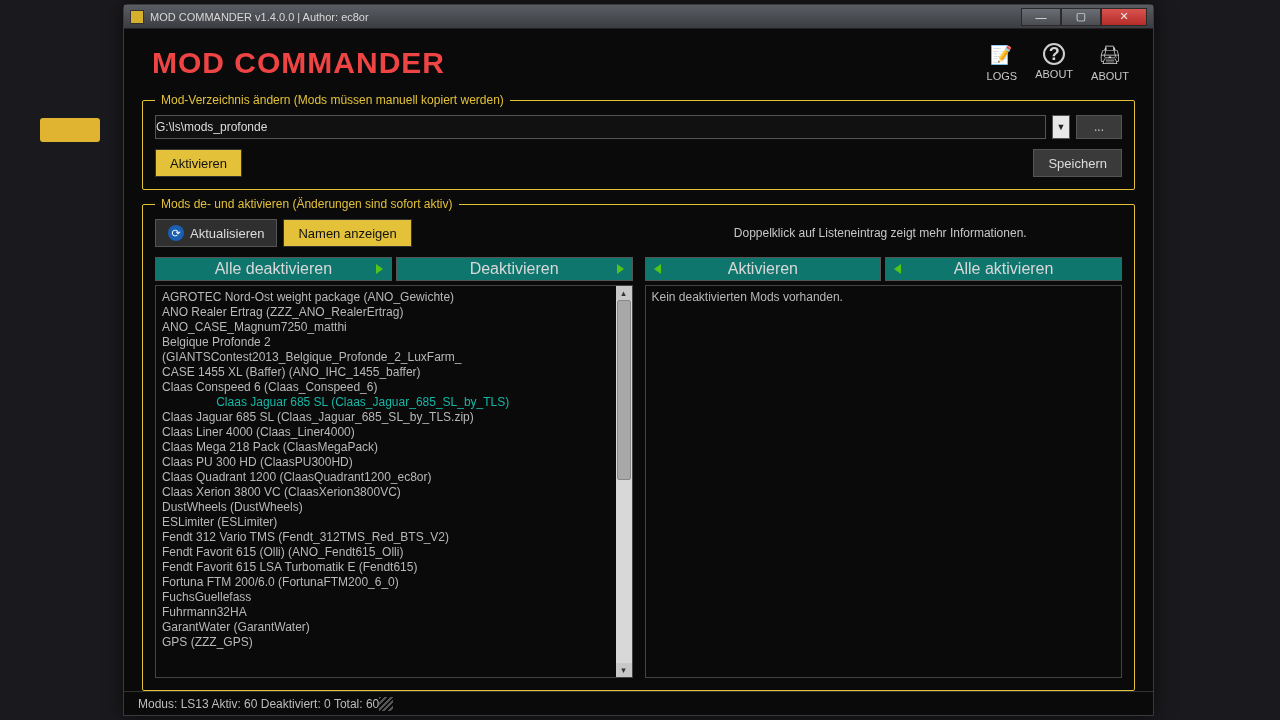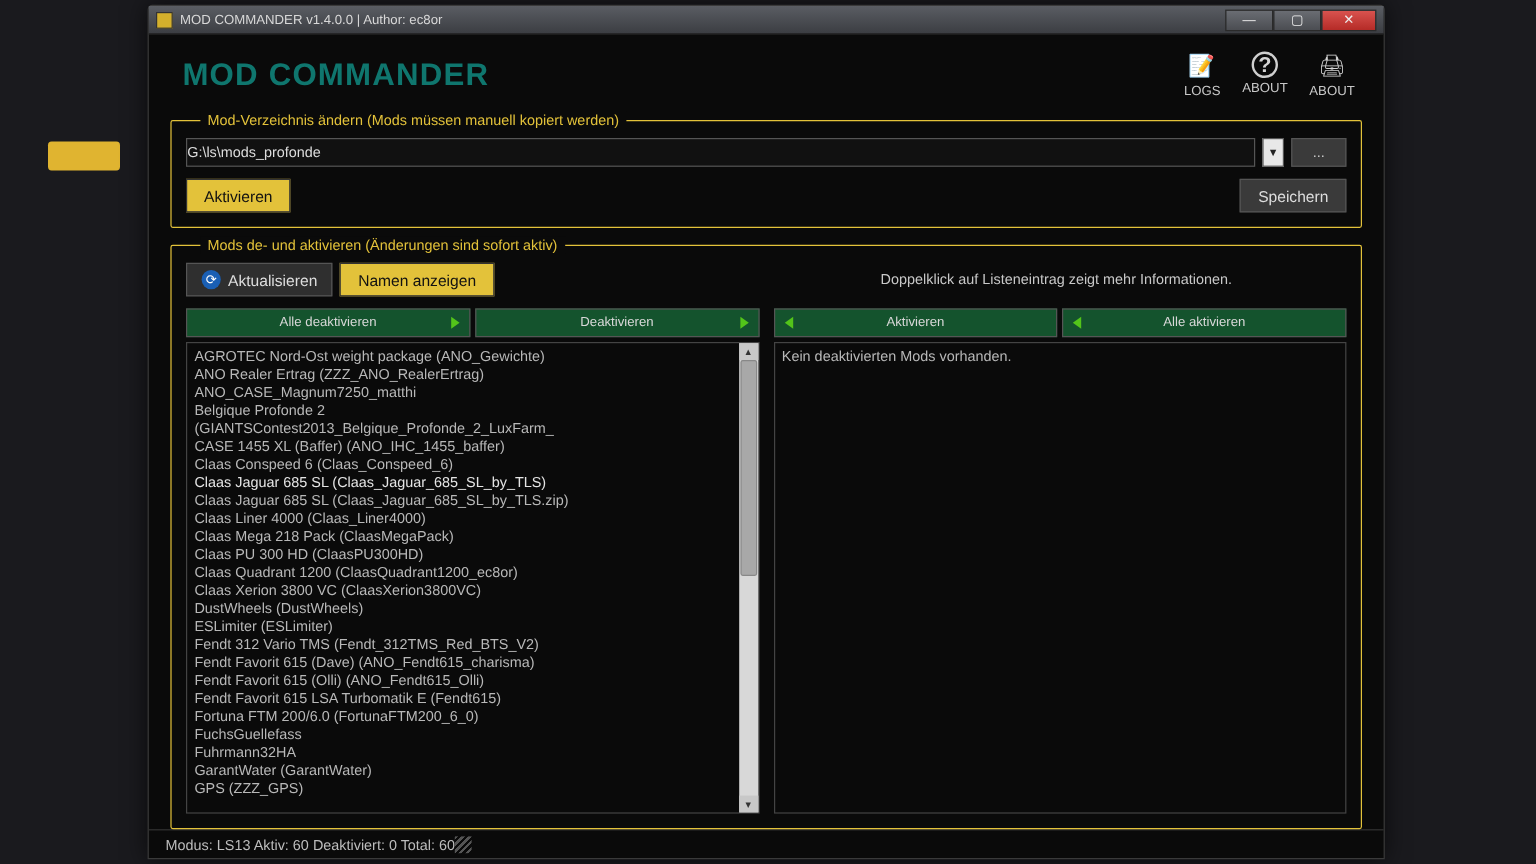--- a/index.html
+++ b/index.html
@@ -6,47 +6,47 @@
   body { background:#1a1a1e; font-family:Arial,Helvetica,sans-serif; font-size:12px; color:#ccc; overflow:hidden; width:1280px; height:720px; position:relative; }
   .backdrop-strip { position:absolute; left:40px; top:118px; width:60px; height:24px; background:#e0b430; border-radius:3px; }
   .window { position:absolute; left:123px; top:4px; width:1031px; height:712px; background:#0a0a0a; border:1px solid #3a3a3a; border-radius:4px 4px 0 0; box-shadow:0 0 20px rgba(0,0,0,.6); display:flex; flex-direction:column; }
   .titlebar { height:24px; background:linear-gradient(#5a5d63,#3b3d42); display:flex; align-items:center; padding:0 6px; color:#d8d8d8; font-size:11px; border-bottom:1px solid #222; }
   .tb-icon { width:14px; height:14px; background:#d4b02c; margin-right:6px; border:1px solid #333; }
   .tb-title { flex:1; }
   .tb-buttons { display:flex; gap:0; }
   .tb-btn { width:40px; height:18px; background:linear-gradient(#6a6d73,#4b4d52); border:1px solid #2a2a2a; color:#eee; font-size:11px; display:flex; align-items:center; justify-content:center; }
   .tb-btn.close { background:linear-gradient(#d9534f,#b52b27); width:46px; }
   .header { display:flex; align-items:center; justify-content:space-between; padding:14px 24px 12px 28px; }
-  .brand { font-size:26px; font-weight:bold; letter-spacing:1px; color:#0f766e; }
+  .brand { font-size:30px; font-weight:bold; letter-spacing:1px; color:#ef4444; }
   .toolbar { display:flex; gap:18px; }
   .tool { display:flex; flex-direction:column; align-items:center; gap:3px; color:#c8c8c8; font-size:11px; }
   .tool .ti { width:24px; height:24px; display:flex; align-items:center; justify-content:center; font-size:18px; color:#d4d4d4; }
   .group { margin:6px 18px 0 18px; border:1px solid #e3c23a; border-radius:2px; position:relative; padding:14px 12px 12px 12px; }
-  .group-legend { position:absolute; top:-8px; left:24px; background:#0a0a0a; padding:0 6px; color:#e3c23a; font-size:12px; }
+  .group-legend { position:absolute; top:-8px; left:12px; background:#0a0a0a; padding:0 6px; color:#e3c23a; font-size:12px; }
   .dir-row { display:flex; gap:6px; }
   .dir-input { flex:1; height:24px; background:#111; border:1px solid #555; color:#ddd; padding:0 0; font-size:12px; }
   .dd { width:18px; height:24px; background:#e8e8e8; border:1px solid #555; display:flex; align-items:center; justify-content:center; font-size:9px; color:#222;}
   .browse { width:46px; height:24px; background:#3a3a3a; border:1px solid #555; color:#ccc; font-size:12px; }
   .dir-row2 { display:flex; justify-content:space-between; margin-top:10px; }
   .btn-yellow { background:#e3c23a; color:#111; border:1px solid #333; height:28px; padding:0 14px; font-size:13px; cursor:pointer; }
   .btn-dark { background:#3a3a3a; color:#ddd; border:1px solid #555; height:28px; padding:0 14px; font-size:13px; cursor:pointer; }
   .group2 { flex:1; display:flex; flex-direction:column; min-height:0; margin-bottom:0;}
   .toprow { display:flex; align-items:center; }
   .refresh { display:inline-flex; align-items:center; gap:6px; background:#2f2f2f; color:#ddd; border:1px solid #555; height:28px; padding:0 12px; font-size:13px; cursor:pointer; }
   .refresh .ri { width:16px; height:16px; border-radius:50%; background:#1a5fb4; display:flex; align-items:center; justify-content:center; color:#fff; font-size:11px; }
   .hint { color:#c8c8c8; font-size:12px; }
   .panes { flex:1; display:flex; gap:12px; margin-top:10px; min-height:0; }
   .pane { flex:1; display:flex; flex-direction:column; min-height:0; }
   .actions { display:flex; gap:4px; margin-bottom:4px; }
-  .act { flex:1; height:24px; background:#14532d; border:1px solid #555; color:#d8d8d8; font-size:11px; display:flex; align-items:center; justify-content:center; position:relative;}
+  .act { flex:1; height:24px; background:#0f766e; border:1px solid #555; color:#d8d8d8; font-size:16px; display:flex; align-items:center; justify-content:center; position:relative;}
   .arrow-r::after { content:""; position:absolute; right:8px; top:50%; transform:translateY(-50%); width:0; height:0; border-left:7px solid #53c41a; border-top:5px solid transparent; border-bottom:5px solid transparent; }
   .arrow-l::before { content:""; position:absolute; left:8px; top:50%; transform:translateY(-50%); width:0; height:0; border-right:7px solid #53c41a; border-top:5px solid transparent; border-bottom:5px solid transparent; }
   .list-wrap { flex:1; display:flex; border:1px solid #444; min-height:0;gap:46px; }
   .list { flex:1; overflow:hidden; padding:4px 6px; color:#b8b8b8; font-size:12px; line-height:15px; }
-  .list .item-sel { color:#e5e5e5; }
+  .list .item-sel { color:#14b8a6;text-align:center; }
   .vscroll { width:16px; background:#d8d8d8; position:relative; }
   .vscroll .thumb { position:absolute; left:1px; right:1px; top:14px; height:180px; background:#a8a8a8; border:1px solid #888; border-radius:2px; }
   .vscroll .arw { position:absolute; left:0; right:0; height:14px; background:#c8c8c8; font-size:9px; color:#333; text-align:center; line-height:14px;}
   .vscroll .up { top:0; } .vscroll .dn { bottom:0; }
   .statusbar { height:24px; border-top:1px solid #333; display:flex; align-items:center; padding:0 14px; color:#bdbdbd; font-size:12px; justify-content:flex-start;}
   .resize { width:14px; height:14px; background:repeating-linear-gradient(135deg,#555 0 2px,transparent 2px 4px); }
 </style>
 </head>
 <body>
 
@@ -130,21 +130,20 @@
               <div class="item-sel">Claas Jaguar 685 SL (Claas_Jaguar_685_SL_by_TLS)</div>
               <div>Claas Jaguar 685 SL (Claas_Jaguar_685_SL_by_TLS.zip)</div>
               <div>Claas Liner 4000 (Claas_Liner4000)</div>
               <div>Claas Mega 218 Pack (ClaasMegaPack)</div>
               <div>Claas PU 300 HD (ClaasPU300HD)</div>
               <div>Claas Quadrant 1200 (ClaasQuadrant1200_ec8or)</div>
               <div>Claas Xerion 3800 VC (ClaasXerion3800VC)</div>
               <div>DustWheels (DustWheels)</div>
               <div>ESLimiter (ESLimiter)</div>
               <div>Fendt 312 Vario TMS (Fendt_312TMS_Red_BTS_V2)</div>
-              <div>Fendt Favorit 615 (Dave) (ANO_Fendt615_charisma)</div>
               <div>Fendt Favorit 615 (Olli) (ANO_Fendt615_Olli)</div>
               <div>Fendt Favorit 615 LSA Turbomatik E (Fendt615)</div>
               <div>Fortuna FTM 200/6.0 (FortunaFTM200_6_0)</div>
               <div>FuchsGuellefass</div>
               <div>Fuhrmann32HA</div>
               <div>GarantWater (GarantWater)</div>
               <div>GPS (ZZZ_GPS)</div>
             </div>
           <div class="vscroll">
             <div class="arw up">▴</div>

